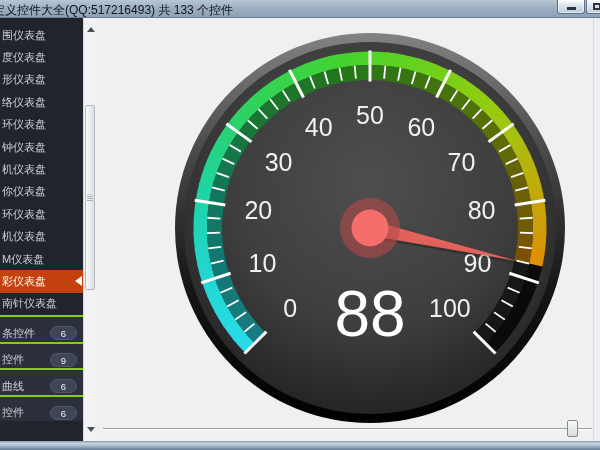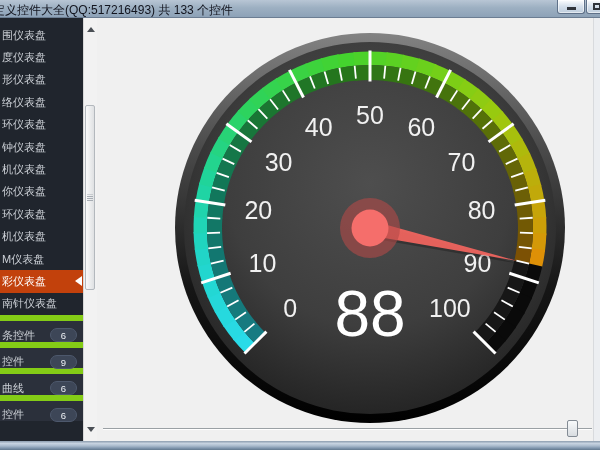--- a/index.html
+++ b/index.html
@@ -26,21 +26,21 @@
   .sidebar{position:absolute;left:0;top:18px;width:83px;height:423px;
     background:#20252d;overflow:hidden;}
   .sb-list{padding-top:6px;}
   .sb-item{height:22.4px;display:flex;align-items:center;padding-left:2px;
     font-size:11px;color:#ccd0d6;cursor:default;}
   .sb-item.sel{background:#c2410c;color:#ffffff;position:relative;}
   .marker{position:absolute;right:1px;top:50%;transform:translateY(-50%);
     width:0;height:0;border-top:5px solid transparent;border-bottom:5px solid transparent;
     border-right:7px solid #ffffff;}
   .sb-group{height:26.5px;box-sizing:border-box;background:#2b303b;
-    border-top:6px solid #84cc16;display:flex;align-items:center;
+    border-top:2px solid #84cc16;display:flex;align-items:center;
     padding:8px 6px 0 2px;font-size:11px;color:#ccd0d6;}
   .badge{margin-left:auto;min-width:27px;height:14px;line-height:13px;box-sizing:border-box;
     border-radius:8px;background:#3d4657;border:1px solid #4d586c;color:#eef1f5;
     font-size:9.5px;text-align:center;}
 
   
   .vscroll{position:absolute;left:83px;top:18px;width:14px;height:423px;
     background:#f2f2f2;border-left:1px solid #d7d7d7;box-sizing:border-box;}
   .varrow{position:absolute;left:50%;transform:translateX(-50%);width:0;height:0;
     border-left:4px solid transparent;border-right:4px solid transparent;}

